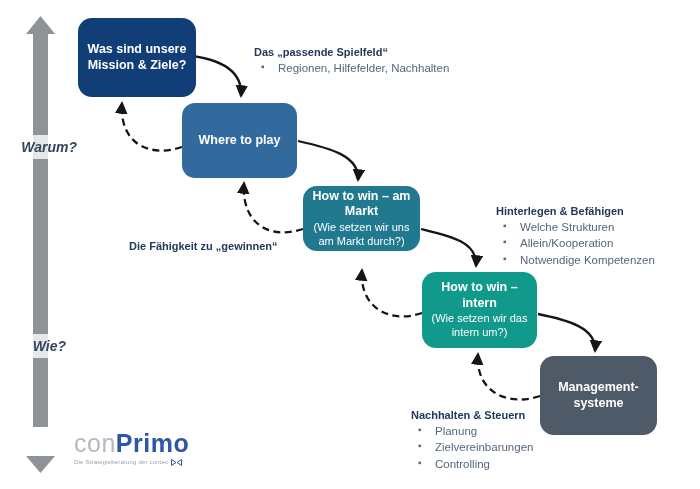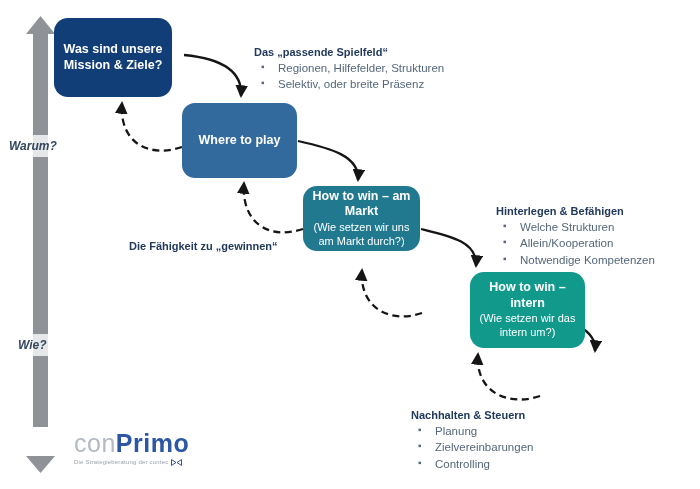--- a/index.html
+++ b/index.html
@@ -12,43 +12,43 @@
   #arrow-layer { position:absolute; left:0; top:0; z-index:1; }
 
   .cascade-box {
     position:absolute; z-index:2; border-radius:14px; color:#ffffff;
     display:flex; flex-direction:column; align-items:center; justify-content:center;
     text-align:center; padding:6px 8px;
   }
   .cascade-box .box-title { font-weight:bold; font-size:12.5px; line-height:1.25; }
   .cascade-box .box-sub   { font-size:11px; line-height:1.25; margin-top:1px; }
 
-  #box-mission        { left:54px;  top:18px;  width:118px; height:79px; }
+  #box-mission        { left:78px;  top:18px;  width:118px; height:79px; }
   #box-where-to-play  { left:182px; top:103px; width:115px; height:75px;border-radius:13px; }
   #box-htw-markt      { left:303px; top:186px; width:117px; height:65px; }
   #box-htw-intern     { left:422px; top:272px; width:115px; height:76px; }
   #box-mgmt           { left:540px; top:356px; width:117px; height:79px; }
 
   .annotation { position:absolute; z-index:3; }
   .annotation .ann-heading { font-weight:bold; font-size:11px; color:#22395c; margin-bottom:2px; }
   .annotation ul { list-style:none; padding-left:7px; }
   .annotation li {
     position:relative; padding-left:17px; font-size:11.5px; color:#55677a; line-height:1.43;
   }
   .annotation li::before {
     content:"▪"; position:absolute; left:0; top:0; font-size:10px; color:#55677a;
   }
   #annotation-spielfeld  { left:254px; top:46px;  }
   #annotation-hinterlegen{ left:496px; top:205px; }
   #annotation-faehigkeit { left:129px; top:240px; }
   #annotation-nachhalten { left:411px; top:409px; }
 
   .axis-label {
-    position:absolute; z-index:2; font-weight:bold; font-style:italic; font-size:12px;
-    color:#33465e; background:rgba(255,255,255,0.78); padding:4px 5px; text-align:left;
+    position:absolute; z-index:2; font-weight:bold; font-style:italic; font-size:14px;
+    color:#33465e; background:rgba(255,255,255,0.78); padding:4px 5px; text-align:right;
   }
   #warum-label { left:4px;  top:135px; width:78px; }
   #wie-label   { left:13px; top:334px; width:58px; }
 
   #conprimo-logo { position:absolute; left:74px; top:430px; z-index:2; }
   #conprimo-logo .logo-word { font-size:25px; letter-spacing:0.5px; line-height:1.1; }
   #conprimo-logo .logo-con   { color:#b4bac2; font-weight:300; }
   #conprimo-logo .logo-primo { color:#2d57a5; font-weight:600; }
   #conprimo-logo .logo-tagline {
     font-size:6px; color:#9aa2ab; letter-spacing:0.2px; margin-top:1px;
@@ -94,31 +94,33 @@
 
   <div class="cascade-box" id="box-where-to-play" style="background-color: rgb(51, 106, 158);">
     <div class="box-title">Where to play</div>
   </div>
 
   <div class="cascade-box" id="box-htw-markt" style="background-color: rgb(32, 121, 143);">
     <div class="box-title">How to win – am Markt</div>
     <div class="box-sub">(Wie setzen wir uns am Markt durch?)</div>
   </div>
 
-  <div class="cascade-box" id="box-htw-intern" style="background-color: rgb(17, 154, 140); margin-left: 48px;">
+  <div class="cascade-box" id="box-htw-intern" style="background-color: rgb(17, 154, 140);">
     <div class="box-title">How to win – intern</div>
     <div class="box-sub">(Wie setzen wir das intern um?)</div>
   </div>
 
+  <div class="cascade-box" id="box-mgmt" style="background-color: rgb(78, 90, 104);">
+    <div class="box-title">Management-systeme</div>
+  </div>
 
   <div class="annotation" id="annotation-spielfeld">
     <div class="ann-heading">Das „passende Spielfeld“</div>
     <ul>
-      <li>Regionen, Hilfefelder, Strukturen</li>
-      <li>Selektiv, oder breite Präsenz</li>
+      <li>Regionen, Hilfefelder, Nachhalten</li>
     </ul>
   </div>
 
   <div class="annotation" id="annotation-hinterlegen">
     <div class="ann-heading">Hinterlegen &amp; Befähigen</div>
     <ul>
       <li>Welche Strukturen</li>
       <li>Allein/Kooperation</li>
       <li>Notwendige Kompetenzen</li>
     </ul>

